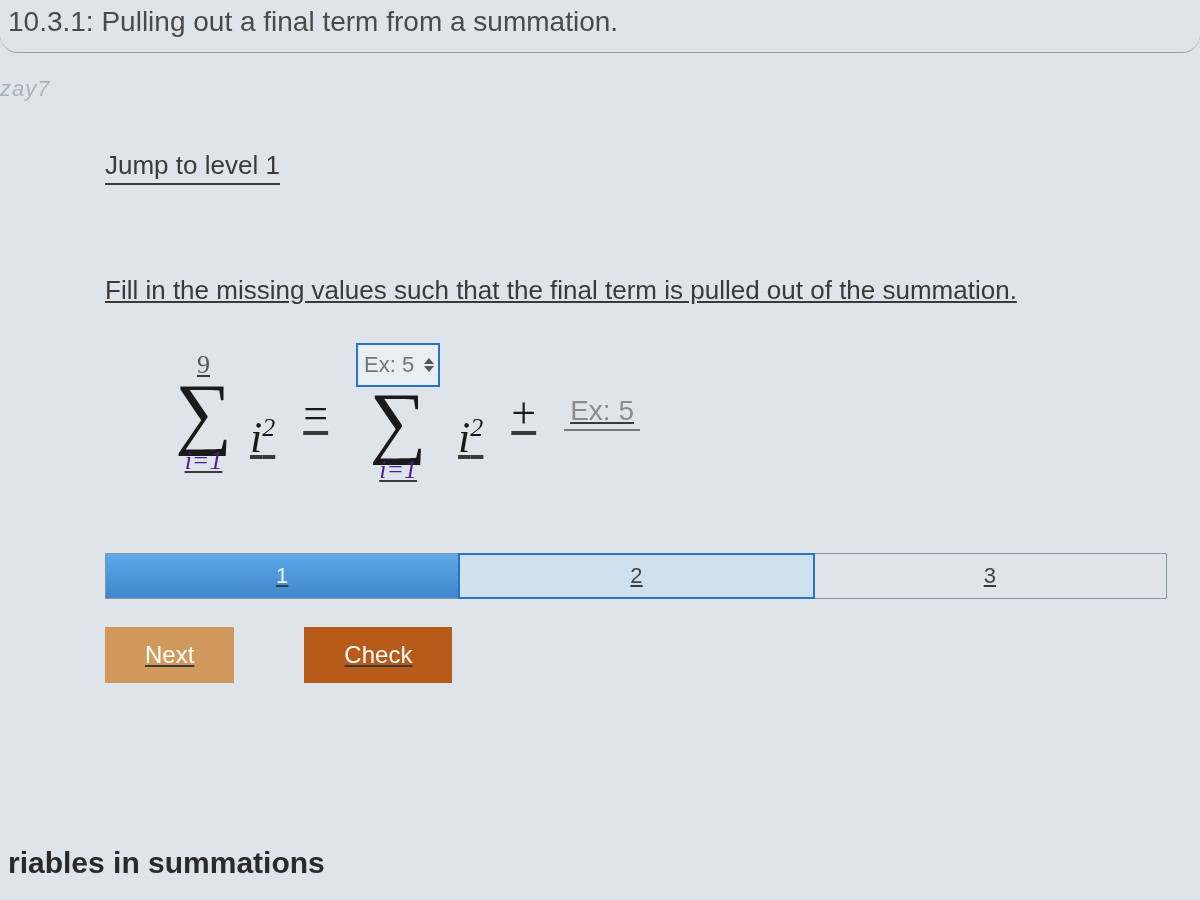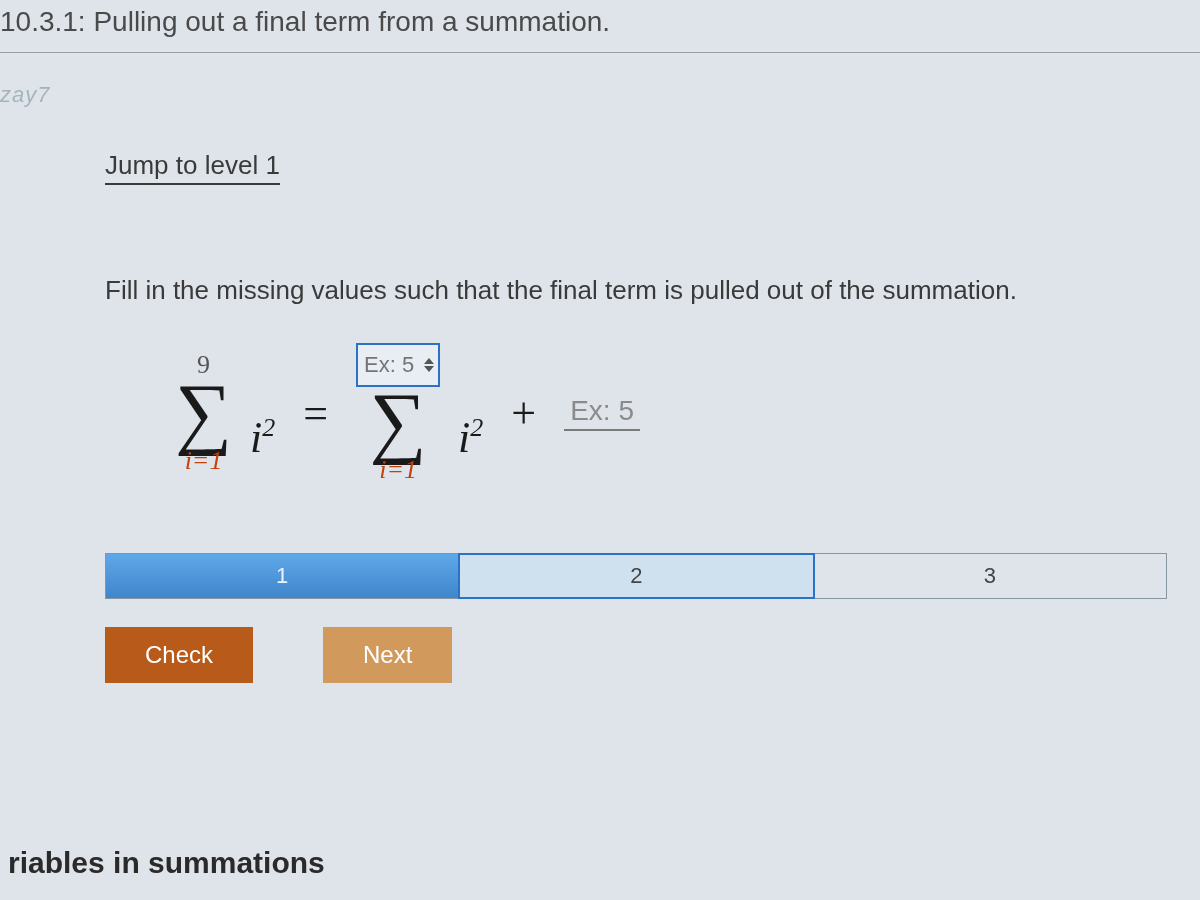--- a/index.html
+++ b/index.html
@@ -6,39 +6,41 @@
     margin: 0;
     padding: 0;
     width: 1200px;
     height: 900px;
     font-family: Arial, Helvetica, sans-serif;
     background: #dfe4ea;
     color: #3a3a3a;
     overflow: hidden;
   }
   .title-bar {
-    padding: 6px 0 14px 0;
+    padding: 6px 0 14px 8px;
     font-size: 28px;
     color: #4a4a4a;
     border-bottom: 1px solid #9aa0a6;
+    border-radius: 18px;
   }
   .watermark {
     position: absolute;
     left: 0;
-    top: 82px;
+    top: 76px;
     font-size: 22px;
     color: #a6b3bd;
     font-style: italic;
     letter-spacing: 1px;
   }
   .content {
     position: absolute;
     left: 105px;
     top: 150px;
     right: 13px;
+    text-decoration: underline;
   }
   .jump {
     font-size: 26px;
     color: #3a3a3a;
     margin-bottom: 90px;
     display: inline-block;
     border-bottom: 2px solid #3a3a3a;
     padding-bottom: 2px;
   }
   .instruction {
@@ -56,21 +58,21 @@
     gap: 18px;
   }
   .sum {
     display: flex;
     flex-direction: column;
     align-items: center;
     line-height: 1;
   }
   .sum .upper { font-size: 26px; color:#555; margin-bottom: 2px; }
   .sum .sigma { font-size: 80px; line-height: 0.8; }
-  .sum .lower { font-size: 26px; color:#c2410c; font-style: italic; margin-top: 4px; }
+  .sum .lower { font-size: 26px; color:#4c1d95; font-style: italic; margin-top: 4px; }
   .term {
     font-style: italic;
     font-size: 44px;
     margin-top: 48px;
   }
   .term sup { font-size: 26px; vertical-align: super; }
   .eq-sign { font-size: 44px; padding: 0 10px; }
   .plus { font-size: 44px; padding: 0 10px; }
   .num-input-wrap {
     display: inline-flex;
@@ -211,19 +213,19 @@
     <span class="inline-ph">Ex: 5</span>
   </div>
 
   <div class="progress">
     <div class="seg active">1</div>
     <div class="seg current">2</div>
     <div class="seg">3</div>
   </div>
 
   <div class="buttons">
+    <button class="btn next">Next</button>
     <button class="btn check">Check</button>
-    <button class="btn next">Next</button>
   </div>
 
 </div>
 
 <div class="footer-cut">riables in summations</div>
 
 </body></html>

